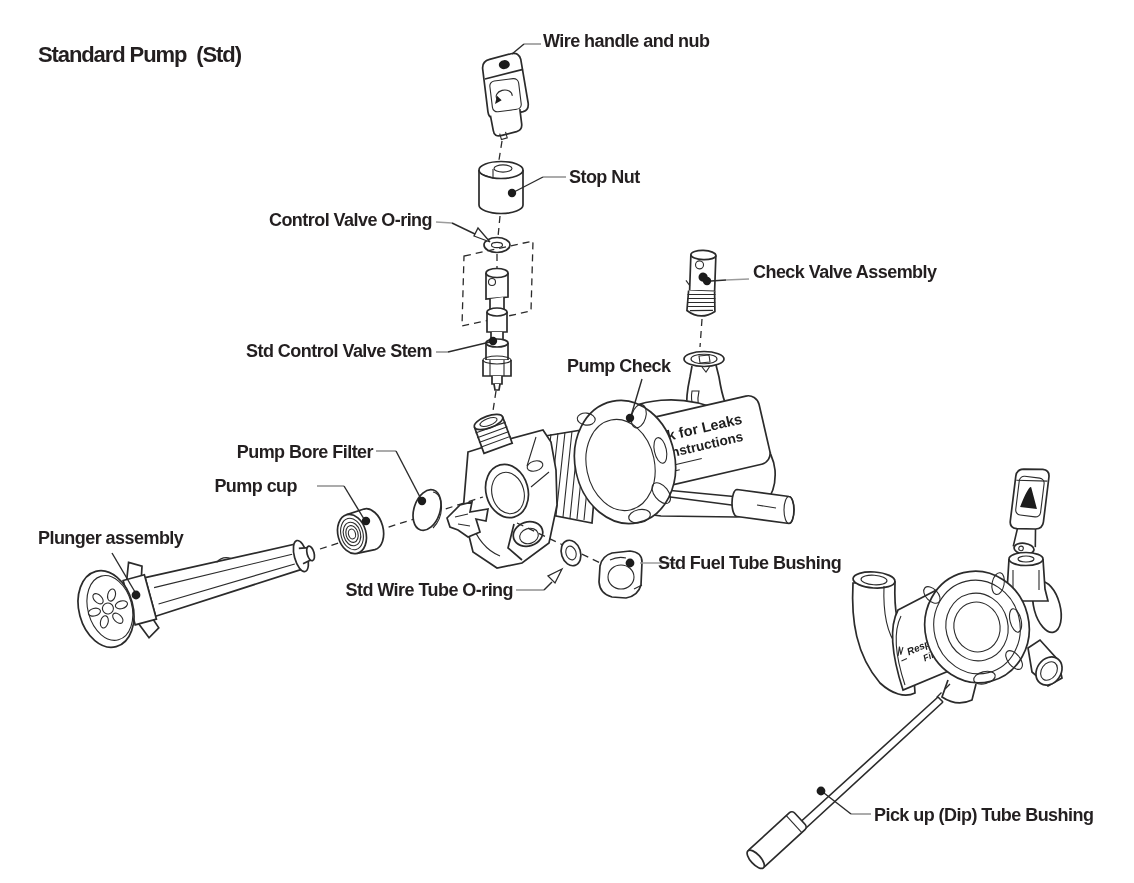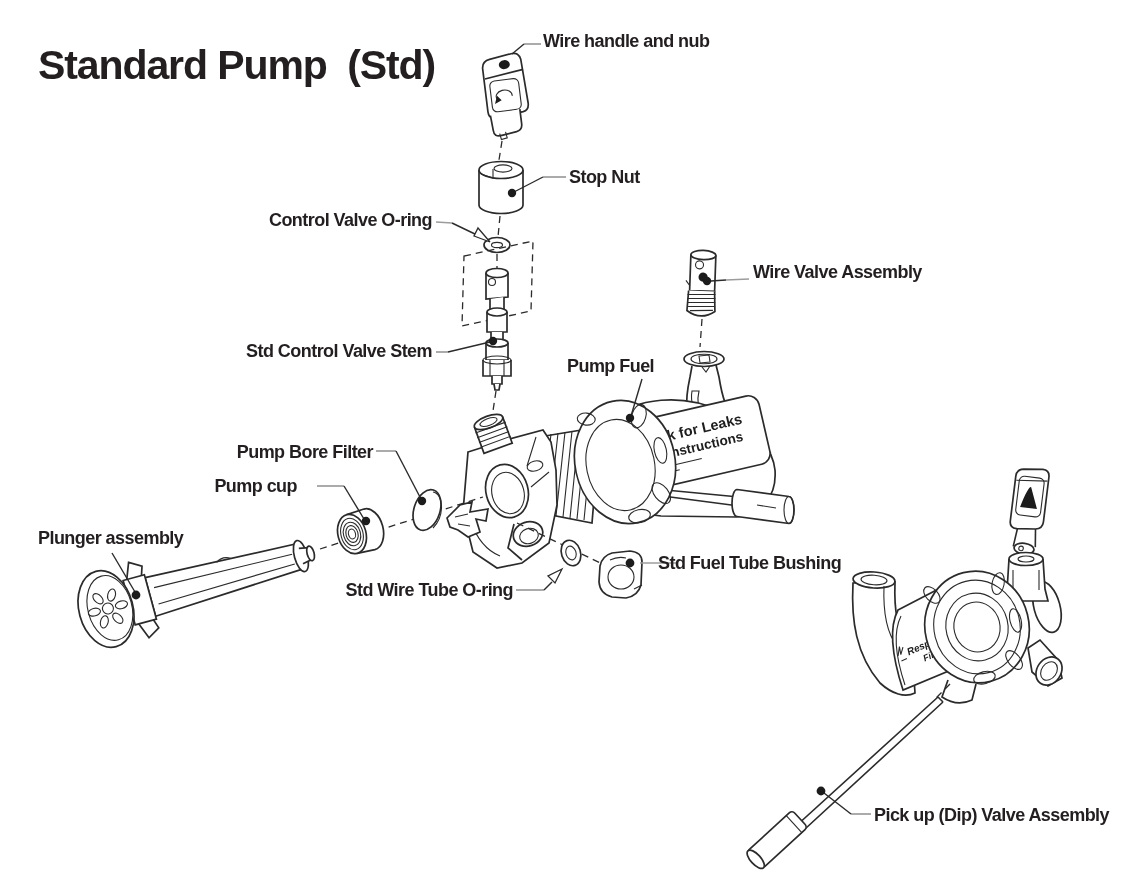--- a/index.html
+++ b/index.html
@@ -1,19 +1,19 @@
 <!DOCTYPE html>
 <html><head>
 <meta charset="utf-8">
 <style>
   html,body{margin:0;padding:0;background:#fff;}
   .stage{position:relative;width:1134px;height:883px;background:#fff;overflow:hidden;
          font-family:"Liberation Sans",sans-serif;}
   .stage svg{position:absolute;left:0;top:0;}
-  .title{position:absolute;font-weight:bold;font-size:41px;letter-spacing:-1.1px;
+  .title{position:absolute;font-weight:bold;font-size:22px;letter-spacing:-1.1px;
          color:#231f20;white-space:pre;}
   .lbl{position:absolute;font-weight:bold;font-size:18px;letter-spacing:-0.55px;
        color:#231f20;white-space:pre;line-height:1.05;}
   .lbl.r{text-align:right;}
   
   .s{stroke:#2b2b2b;fill:#fff;stroke-width:1.7;}
   .l{stroke:#2b2b2b;fill:none;stroke-width:1.6;}
   .t{stroke:#2b2b2b;fill:none;stroke-width:1.1;}
   .dash{stroke:#2b2b2b;fill:none;stroke-width:1.3;stroke-dasharray:7 5;}
   .stub{stroke:#9c9c9c;fill:none;stroke-width:1.7;}
@@ -338,29 +338,29 @@
 <div class="title" style="left:38px;top:42px;">Standard Pump  (Std)</div>
 
 <div class="lbl" style="left:543px;top:32px;">Wire handle and nub</div>
 
 <div class="lbl" style="left:569px;top:168px;">Stop Nut</div>
 
 <div class="lbl r" style="right:702px;top:211px;text-align:center;">Control Valve O-ring</div>
 
 <div class="lbl r" style="right:702px;top:342px;">Std Control Valve Stem</div>
 
-<div class="lbl" style="left:753px;top:263px;">Wire Valve Assembly</div>
-
-<div class="lbl" style="left:567px;top:357px;">Pump Fuel</div>
+<div class="lbl" style="left:753px;top:263px;">Check Valve Assembly</div>
+
+<div class="lbl" style="left:567px;top:357px;">Pump Check</div>
 
 <div class="lbl r" style="right:761px;top:443px;">Pump Bore Filter</div>
 
 <div class="lbl r" style="right:837px;top:477px;">Pump cup</div>
 
 <div class="lbl" style="left:38px;top:529px;text-align:right;">Plunger assembly</div>
 
 <div class="lbl r" style="right:621px;top:581px;">Std Wire Tube O-ring</div>
 
 <div class="lbl" style="left:658px;top:554px;">Std Fuel Tube Bushing</div>
 
-<div class="lbl" style="left:874px;top:806px;">Pick up (Dip) Valve Assembly</div>
+<div class="lbl" style="left:874px;top:806px;">Pick up (Dip) Tube Bushing</div>
 
 </div>
 
 </body></html>

